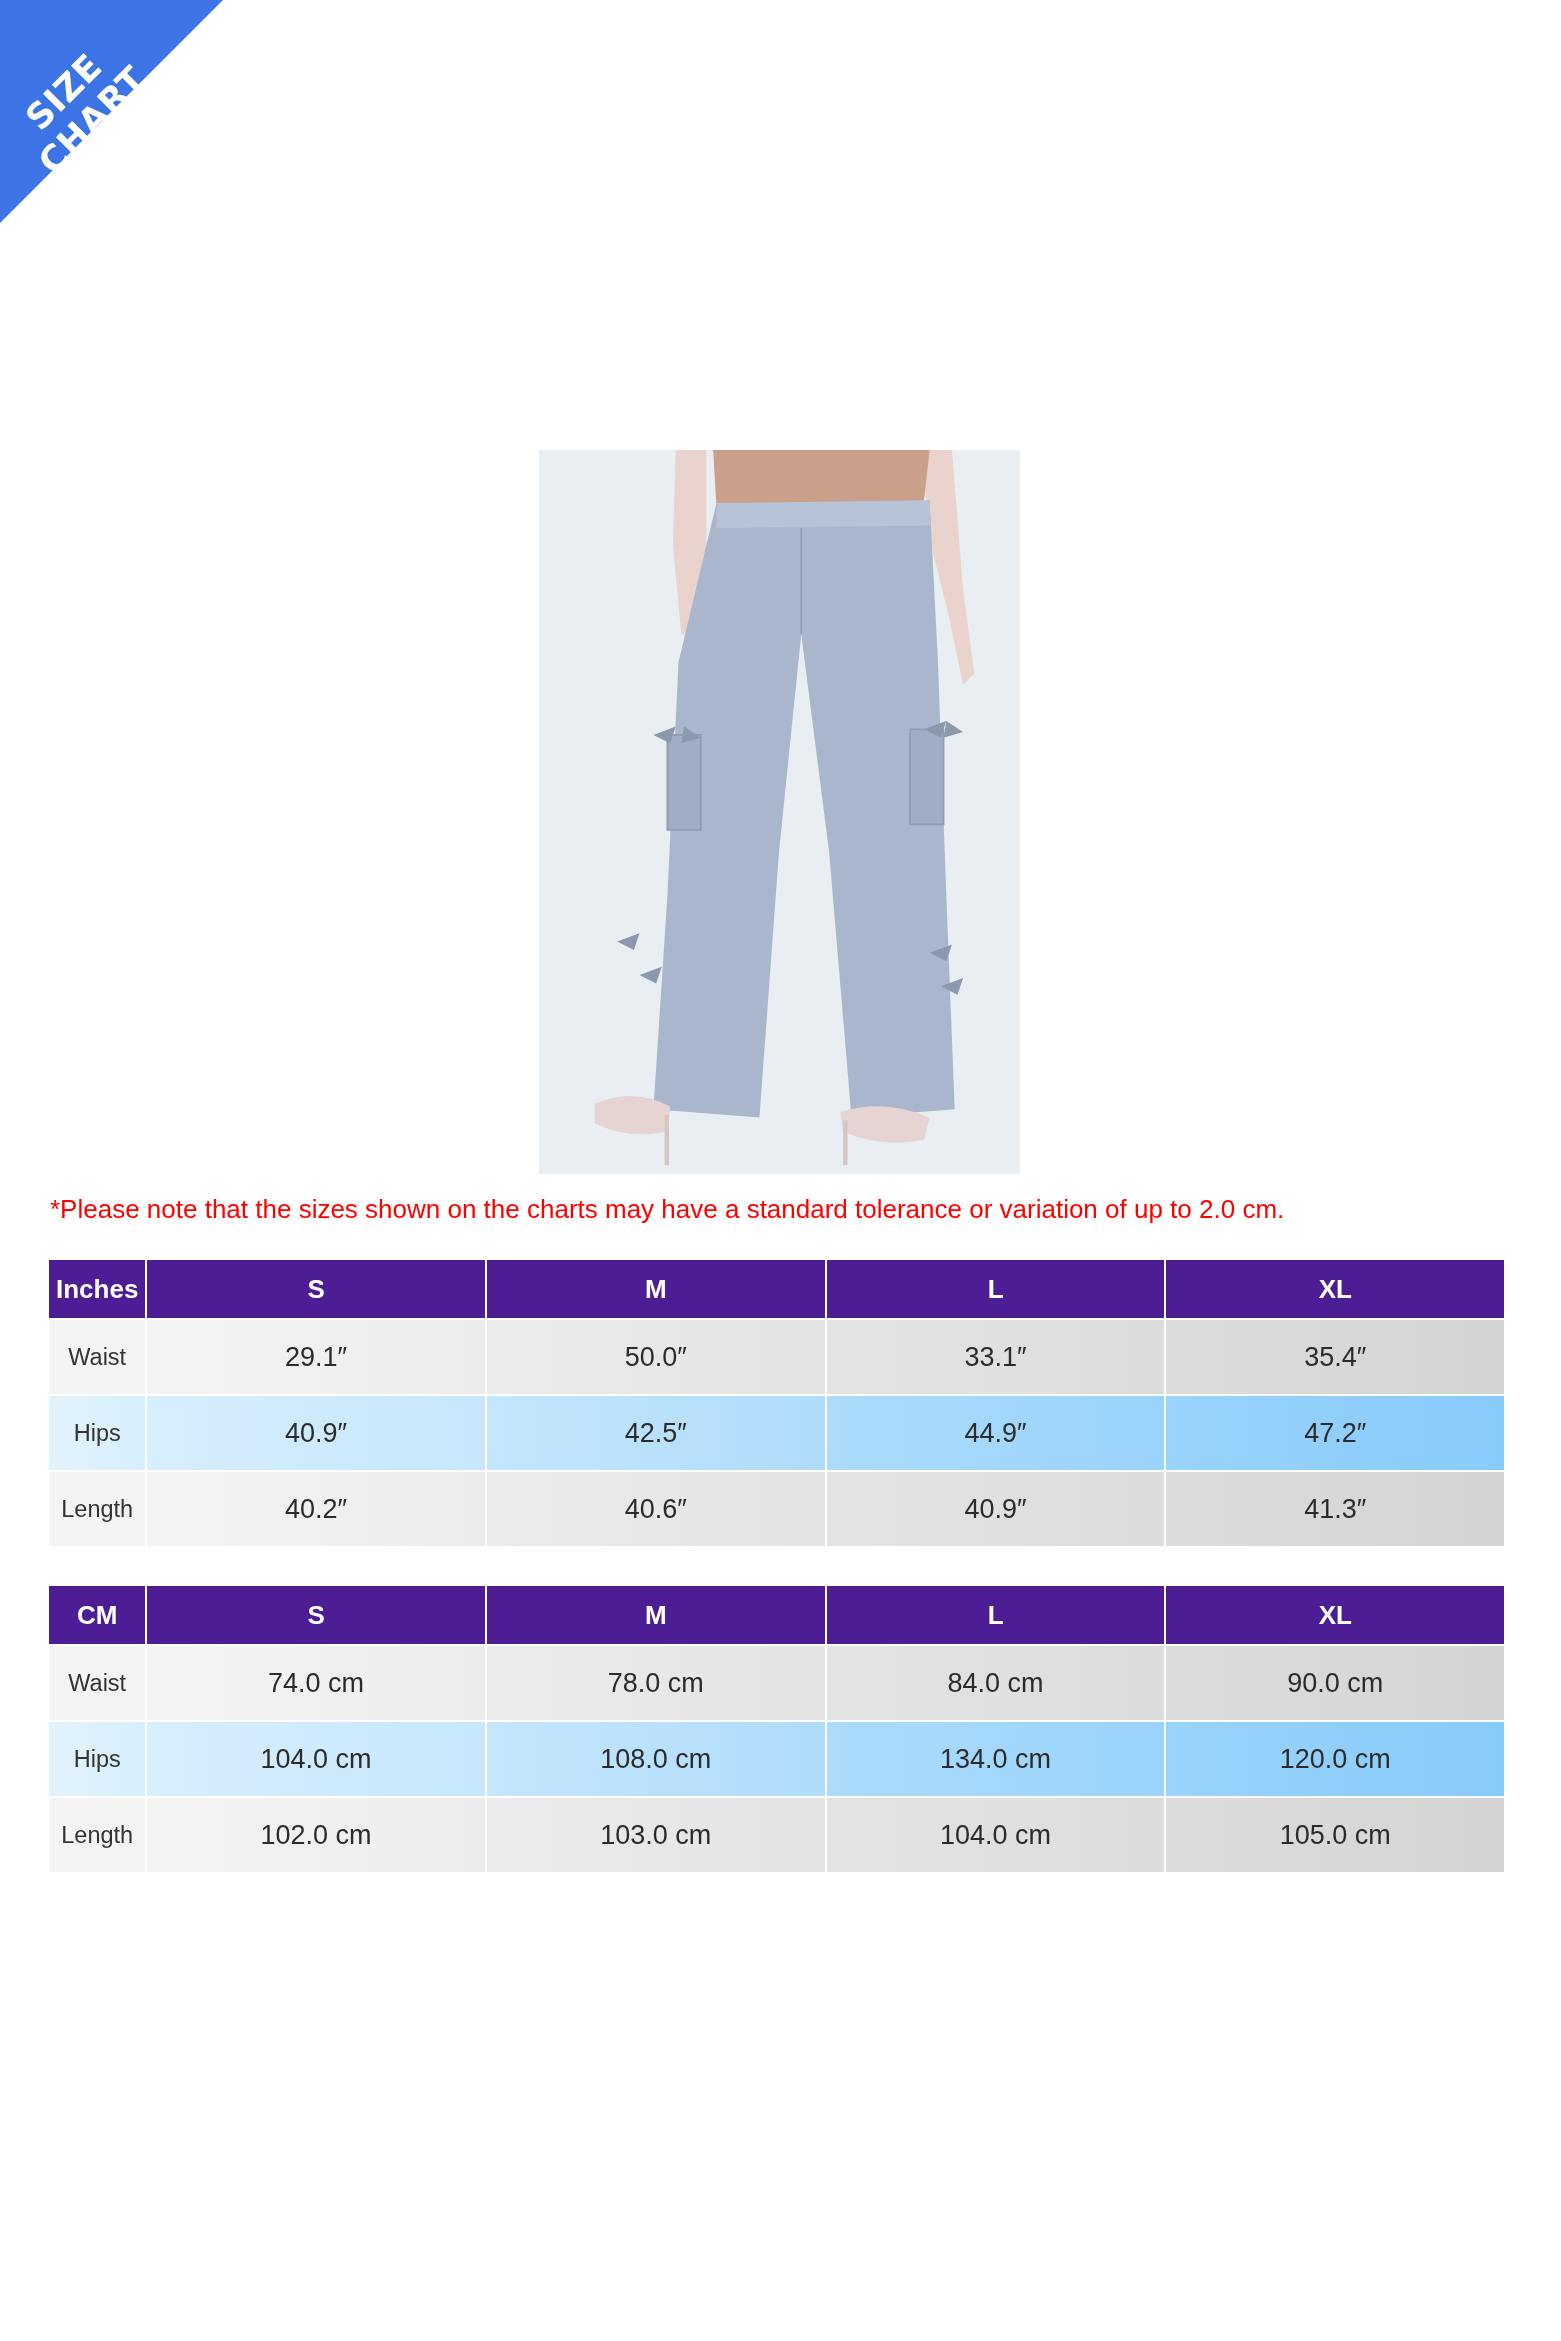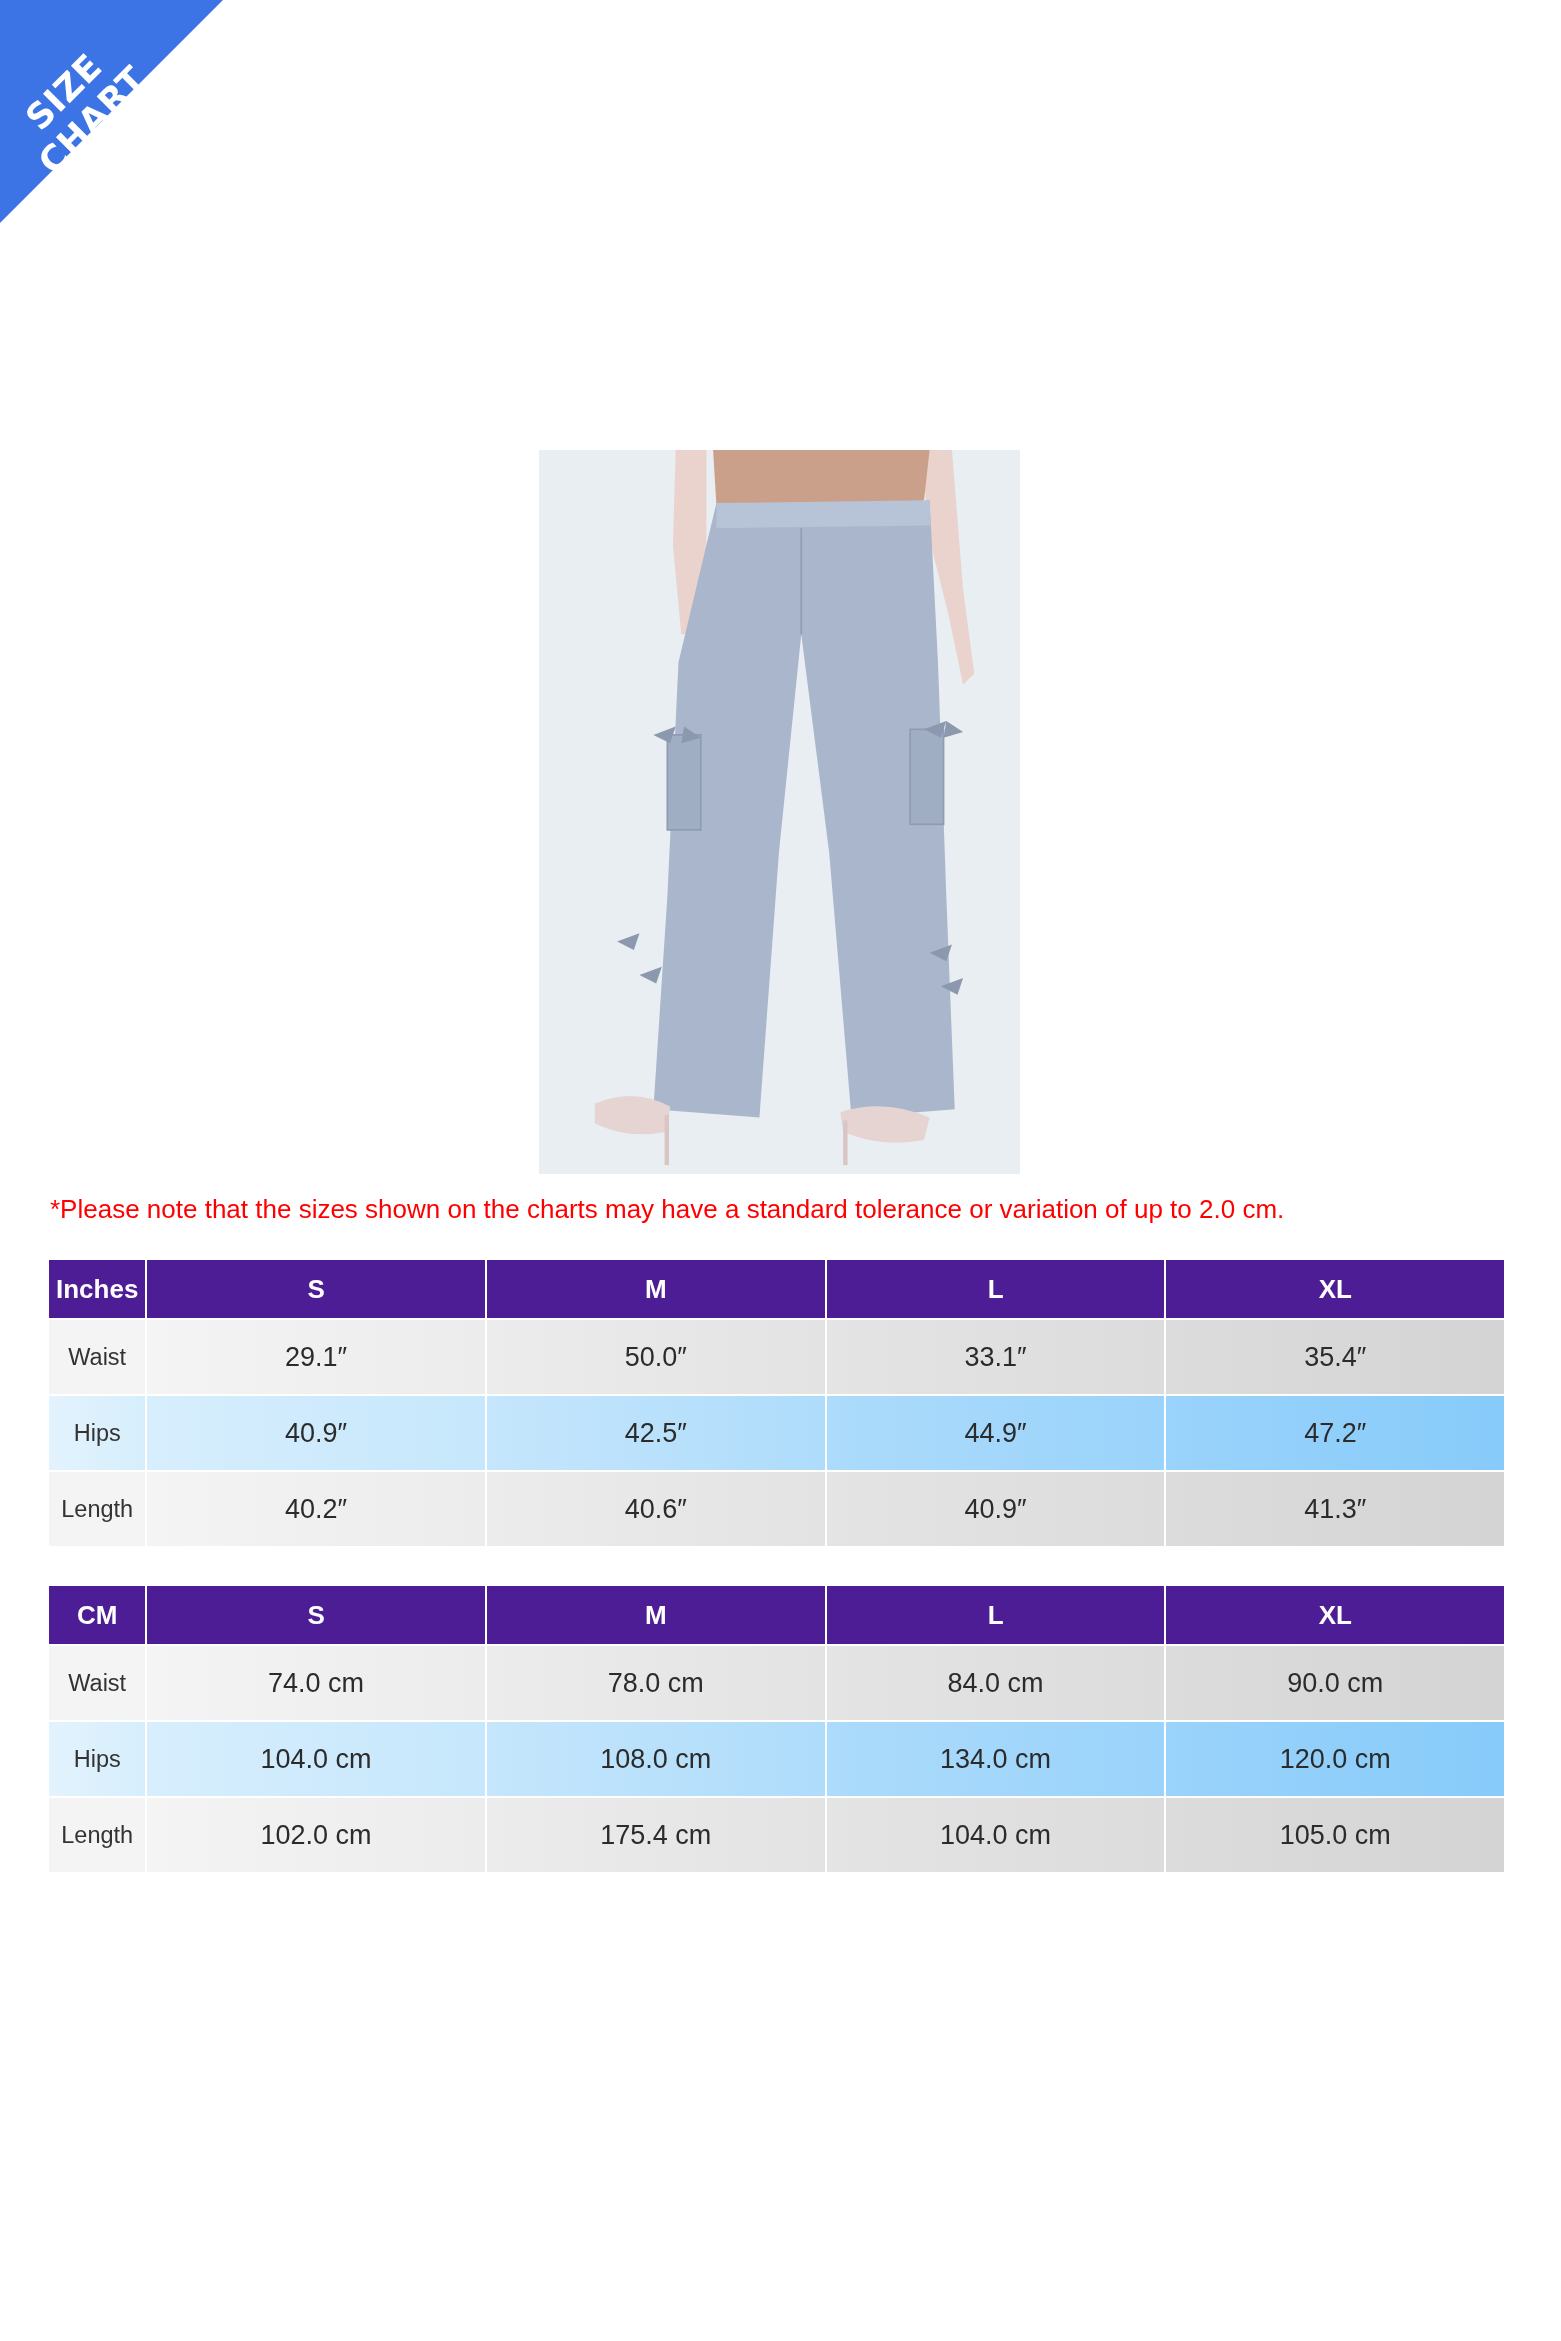--- a/index.html
+++ b/index.html
@@ -147,19 +147,19 @@
     <tr class="row-hl">
       <td class="row-label">Hips</td>
       <td class="c1">104.0 cm</td>
       <td class="c2">108.0 cm</td>
       <td class="c3">134.0 cm</td>
       <td class="c4">120.0 cm</td>
     </tr>
     <tr class="row-plain">
       <td class="row-label">Length</td>
       <td class="c1">102.0 cm</td>
-      <td class="c2">175.4 cm</td>
+      <td class="c2">103.0 cm</td>
       <td class="c3">104.0 cm</td>
       <td class="c4">105.0 cm</td>
     </tr>
   </tbody>
 </table>
 
 
 </body></html>

